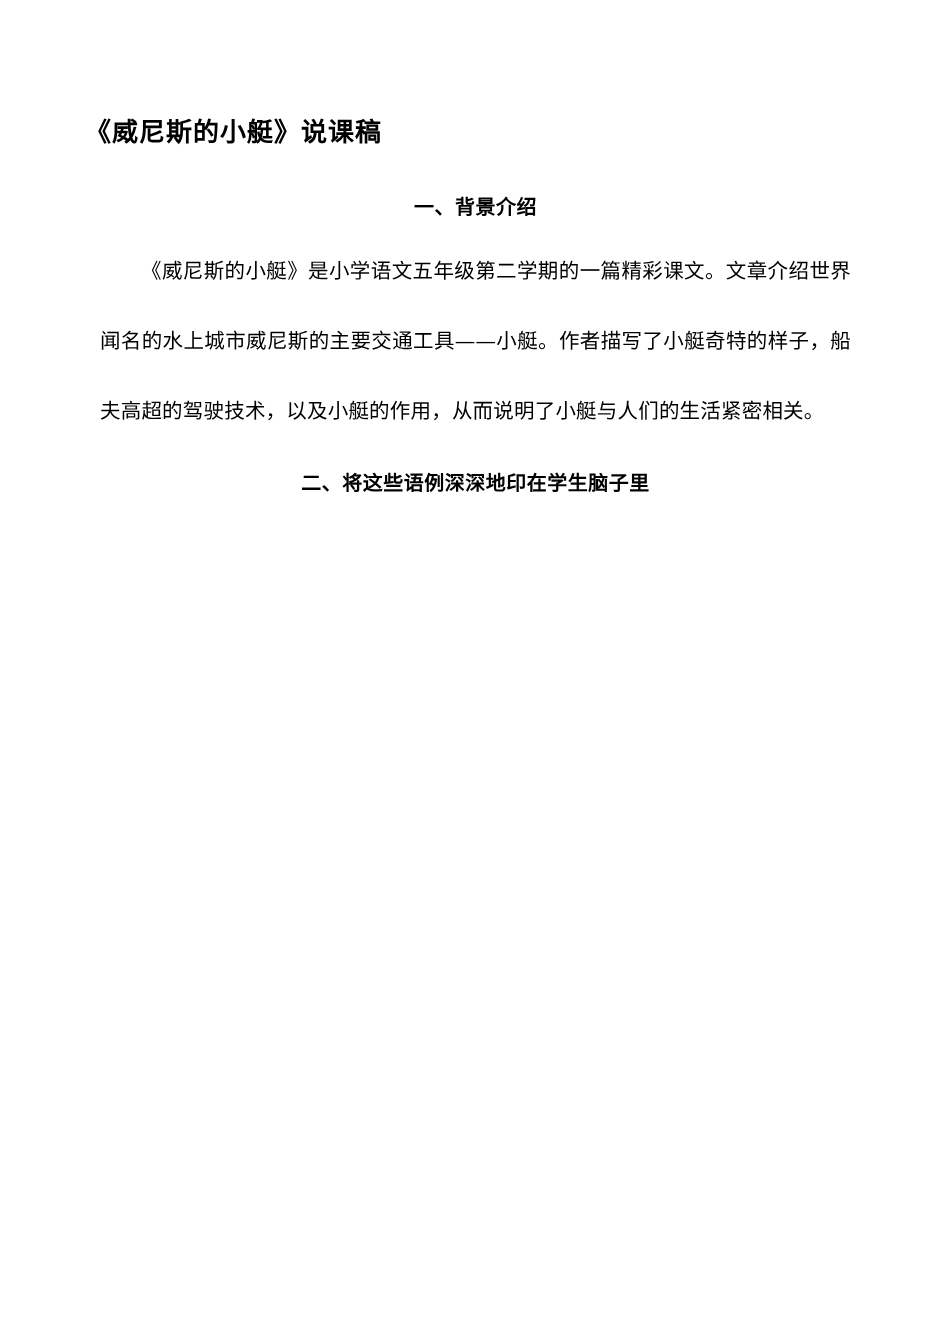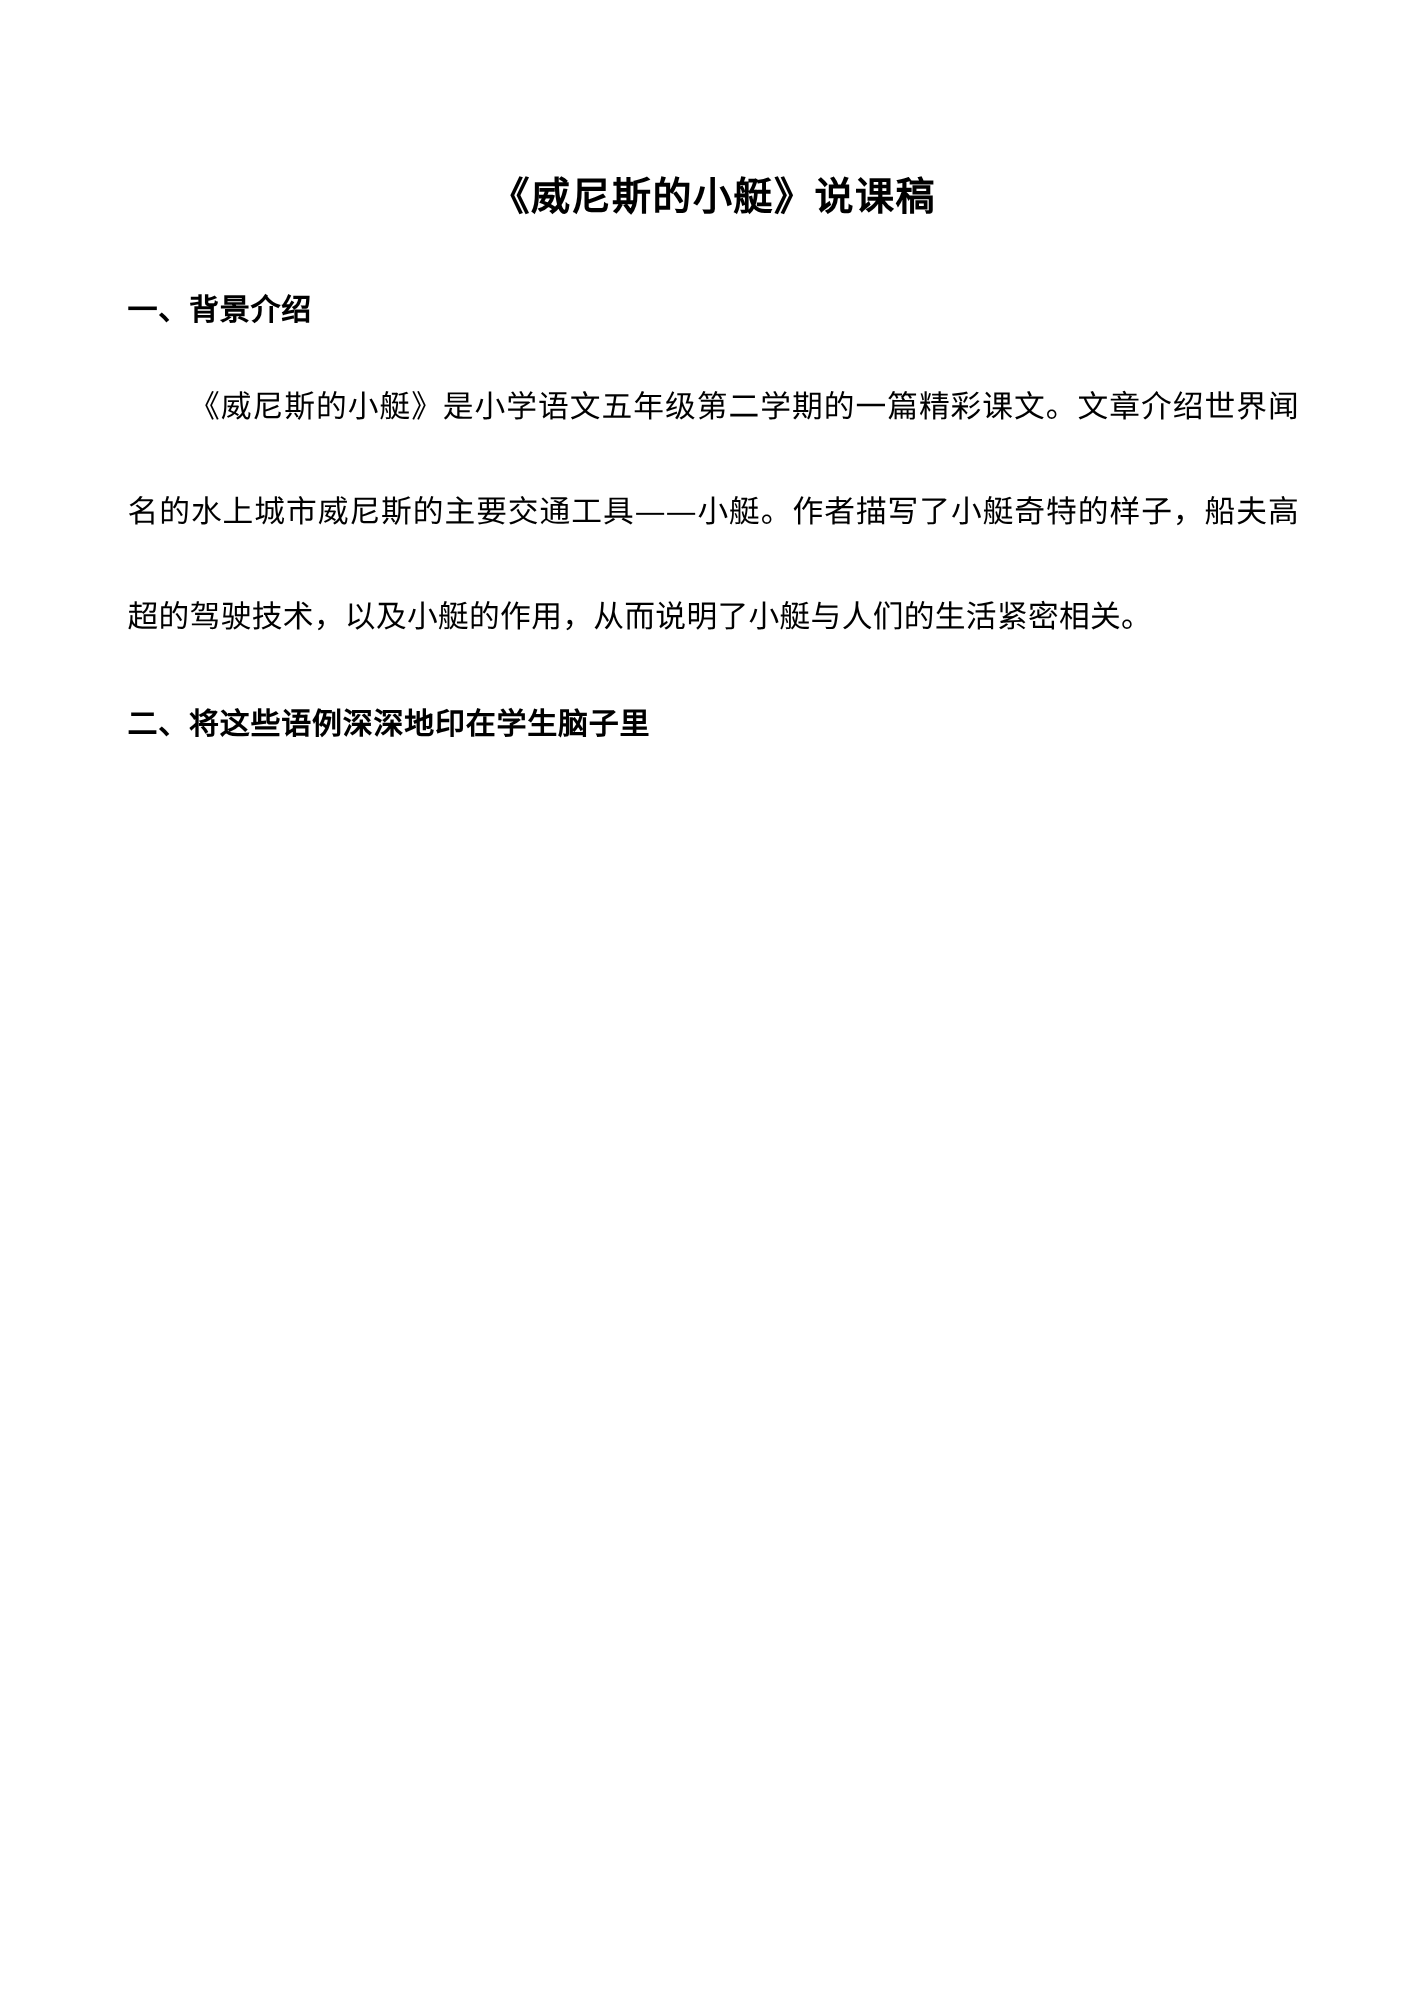--- a/index.html
+++ b/index.html
@@ -24,43 +24,43 @@
   }
   .content {
     position: absolute;
     left: 85px;
     top: 0;
     width: 781px;
   }
   .doc-title {
     font-size: 26px;
     font-weight: bold;
-    text-align: center;
+    text-align: left;
     letter-spacing: 1px;
     line-height: 1.3;
     margin: 0;
     padding-top: 116px;
     padding-bottom: 0;
     font-family: "DejaVu Serif", "Liberation Serif", serif;
   }
   .section-heading {
     font-size: 20px;
     font-weight: bold;
     line-height: 1.5;
     margin: 0;
     letter-spacing: 0.5px;
-    text-align: left;
+    text-align: center;
     font-family: Liberation Sans, sans-serif;
   }
   .heading-1 { margin-top: 42px; }
   .heading-2 { margin-top: 22px; }
   .para {
     font-size: 20.5px;
     line-height: 70px;
-    margin: 0;
+    margin: 15px;
     text-align: justify;
     text-justify: inter-character;
     text-align-last: left;
     text-indent: 2em;
     letter-spacing: 0.2px;
     word-break: break-all;
     font-family: "DejaVu Serif", "Liberation Serif", serif;
   }
   .para-first { margin-top: 14px; }
   .para-gap { margin-top: 0; }

